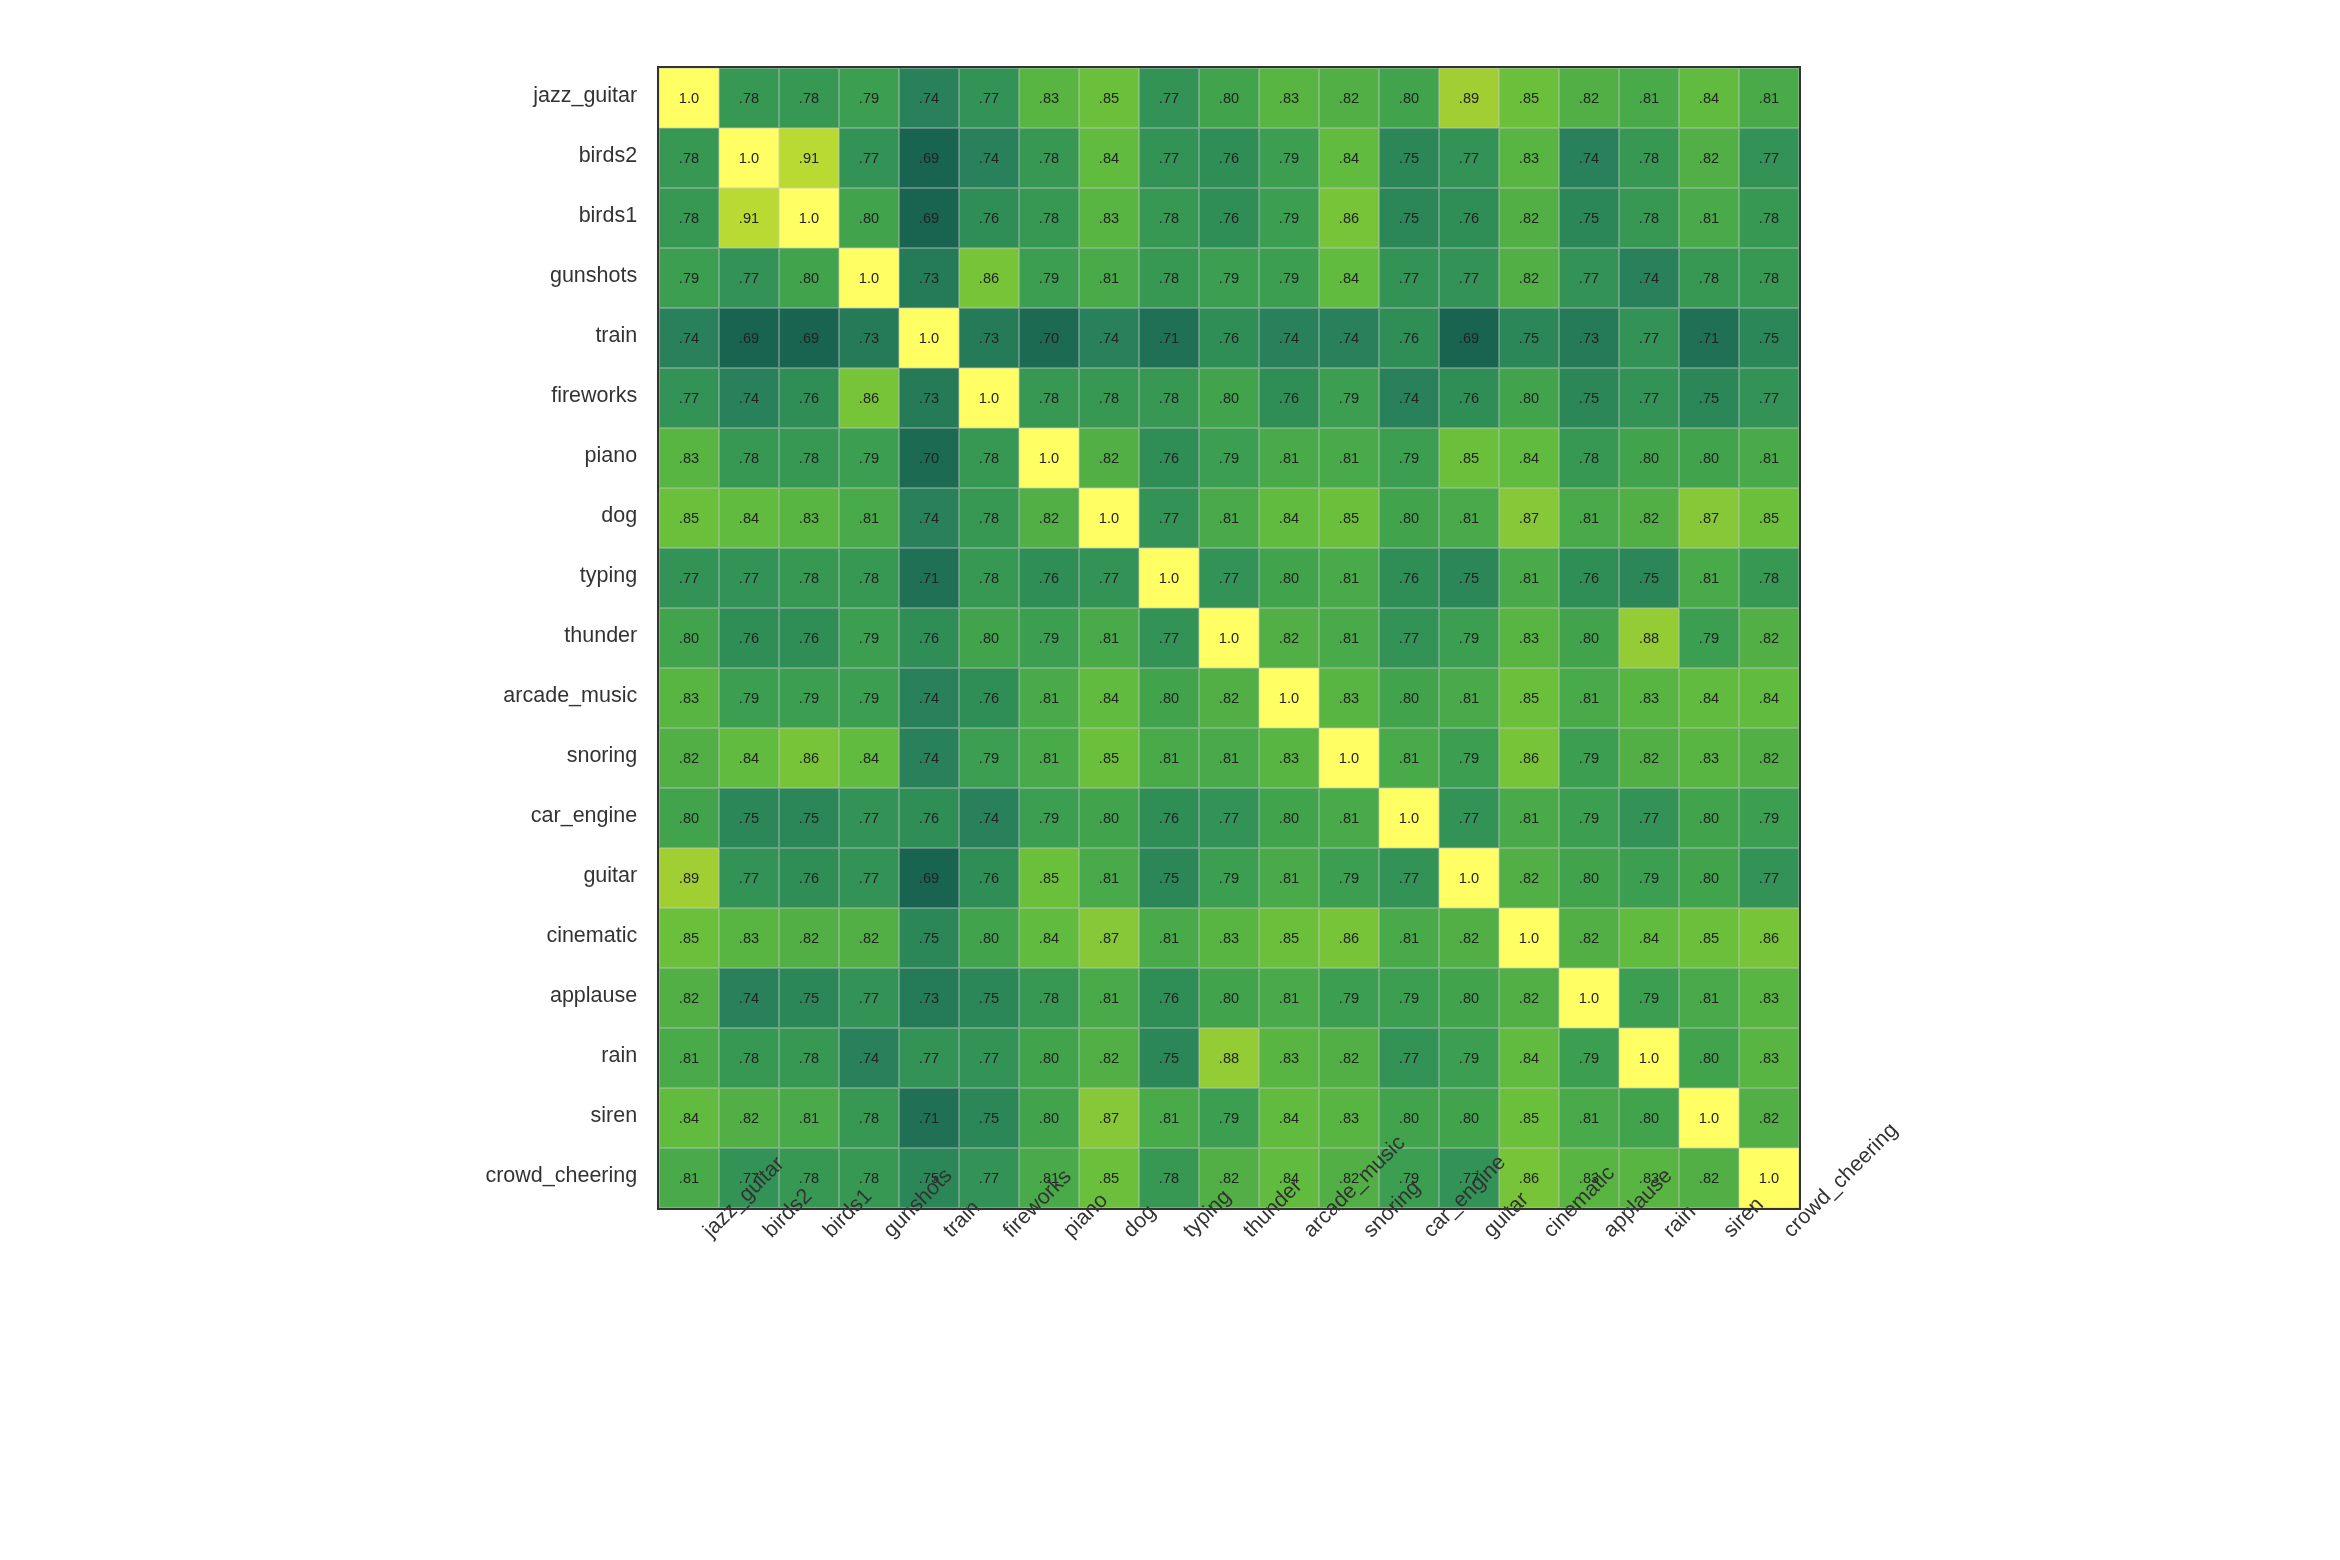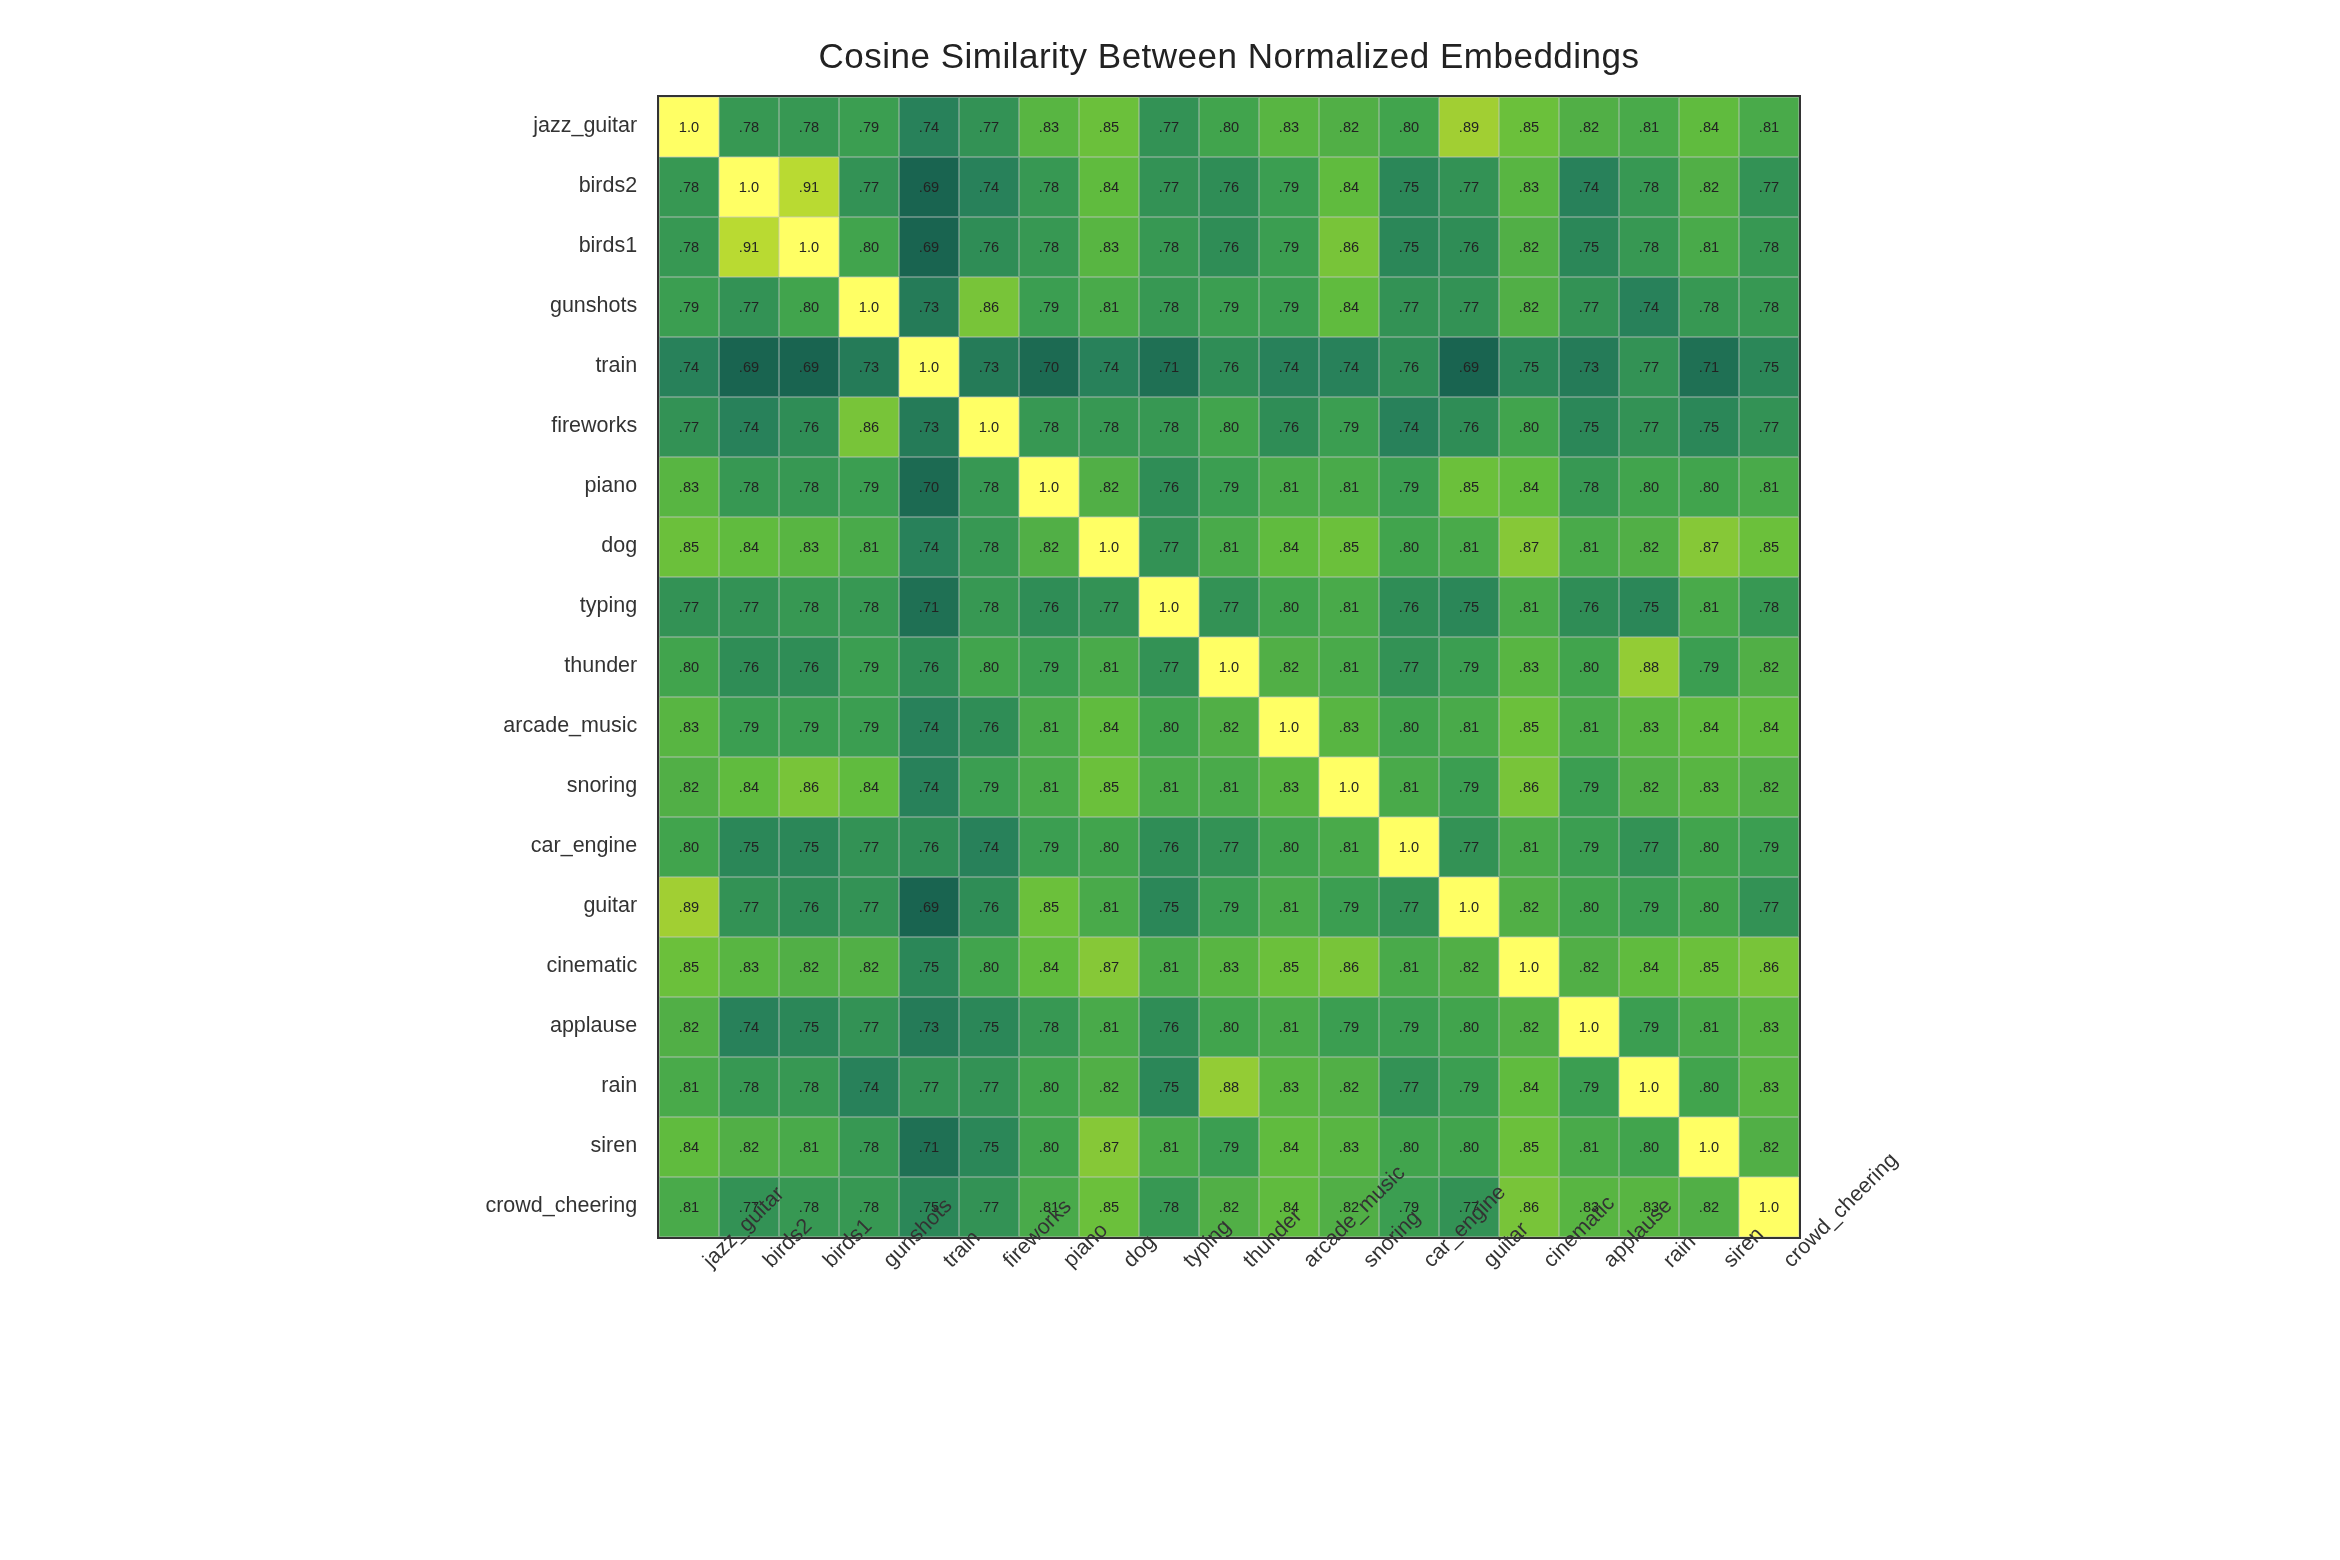--- a/index.html
+++ b/index.html
@@ -56,21 +56,20 @@
     .cell span {
       font-size: 14.6px;
       color: #222;
       font-weight: 500;
     }
   </style>
 </head>
 <body>
 
 <div class="chart-container">
-  <div class="chart-title">Cosine Similarity Between Normalized Embeddings</div>
   <div style="position:relative; display:inline-block;">
     
     <div class="row-labels" id="row-labels-container">
         <div class="row-label" style="height: 60px; width: 156px;">jazz_guitar</div>
         <div class="row-label" style="height: 60px; width: 156px;">birds2</div>
         <div class="row-label" style="height: 60px; width: 156px;">birds1</div>
         <div class="row-label" style="height: 60px; width: 156px;">gunshots</div>
         <div class="row-label" style="height: 60px; width: 156px;">train</div>
         <div class="row-label" style="height: 60px; width: 156px;">fireworks</div>
         <div class="row-label" style="height: 60px; width: 156px;">piano</div>

